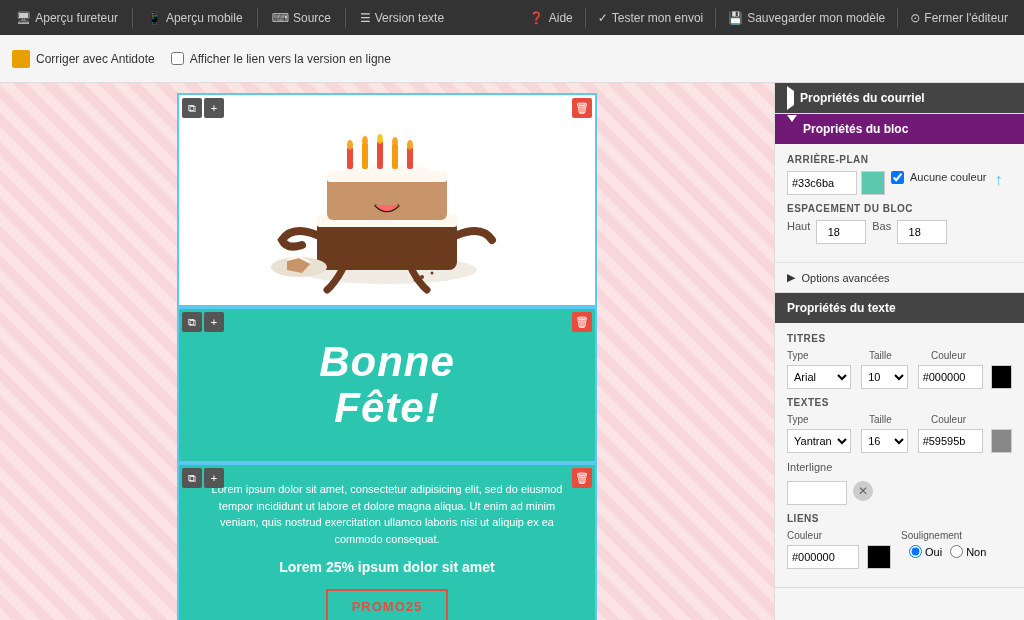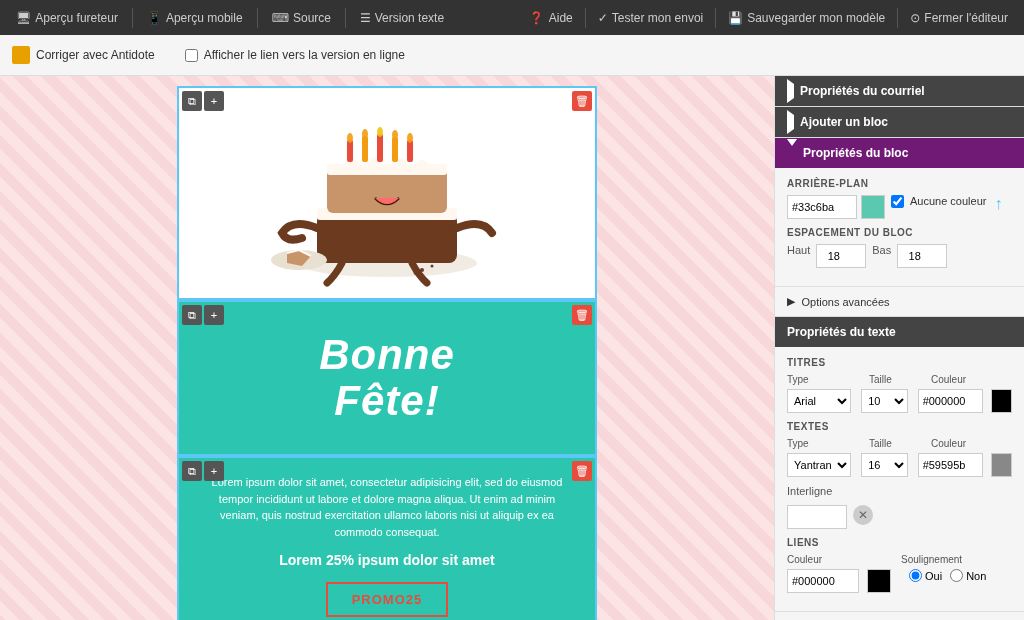--- a/index.html
+++ b/index.html
@@ -18,21 +18,21 @@
       font-size: 12px; color: #ccc; white-space: nowrap;
     }
     .top-nav-separator { width: 1px; background: #555; height: 20px; margin: 0 2px; }
     .top-nav-right { margin-left: auto; display: flex; align-items: center; gap: 2px; }
     .top-nav-right .top-nav-item { font-size: 12px; }
 
     
     .secondary-bar {
       display: flex; align-items: center;
       background: #f5f5f5; border-bottom: 1px solid #ddd;
-      height: 41px; padding: 0 12px; gap: 30px;
+      height: 48px; padding: 0 12px; gap: 16px;
     }
     .secondary-bar-item {
       display: flex; align-items: center; gap: 6px;
       font-size: 12px; cursor: pointer; color: #333;
     }
     .antidote-icon { width: 18px; height: 18px; background: #e8a000; border-radius: 2px; display: inline-block; }
     .checkbox-label { display: flex; align-items: center; gap: 6px; font-size: 12px; color: #333; cursor: pointer; }
 
     
     .main-layout {
@@ -388,26 +388,20 @@
 
   <div class="right-panel">
 
     <div class="panel-section">
       <div class="panel-section-header">
         <span><span class="tri-right"></span></span>
         <span>Propriétés du courriel</span>
       </div>
     </div>
 
-    <div class="panel-section">
-      <div class="panel-section-header">
-        <span><span class="tri-right"></span></span>
-        <span>Ajouter un bloc</span>
-      </div>
-    </div>
 
     <div class="panel-section">
       <div class="props-bloc-header">
         <span><span class="tri-down"></span></span>
         <span>Propriétés du bloc</span>
       </div>
       <div class="panel-section-content">
 
         <div class="panel-label">ARRIÈRE-PLAN</div>
         <div class="panel-row">

